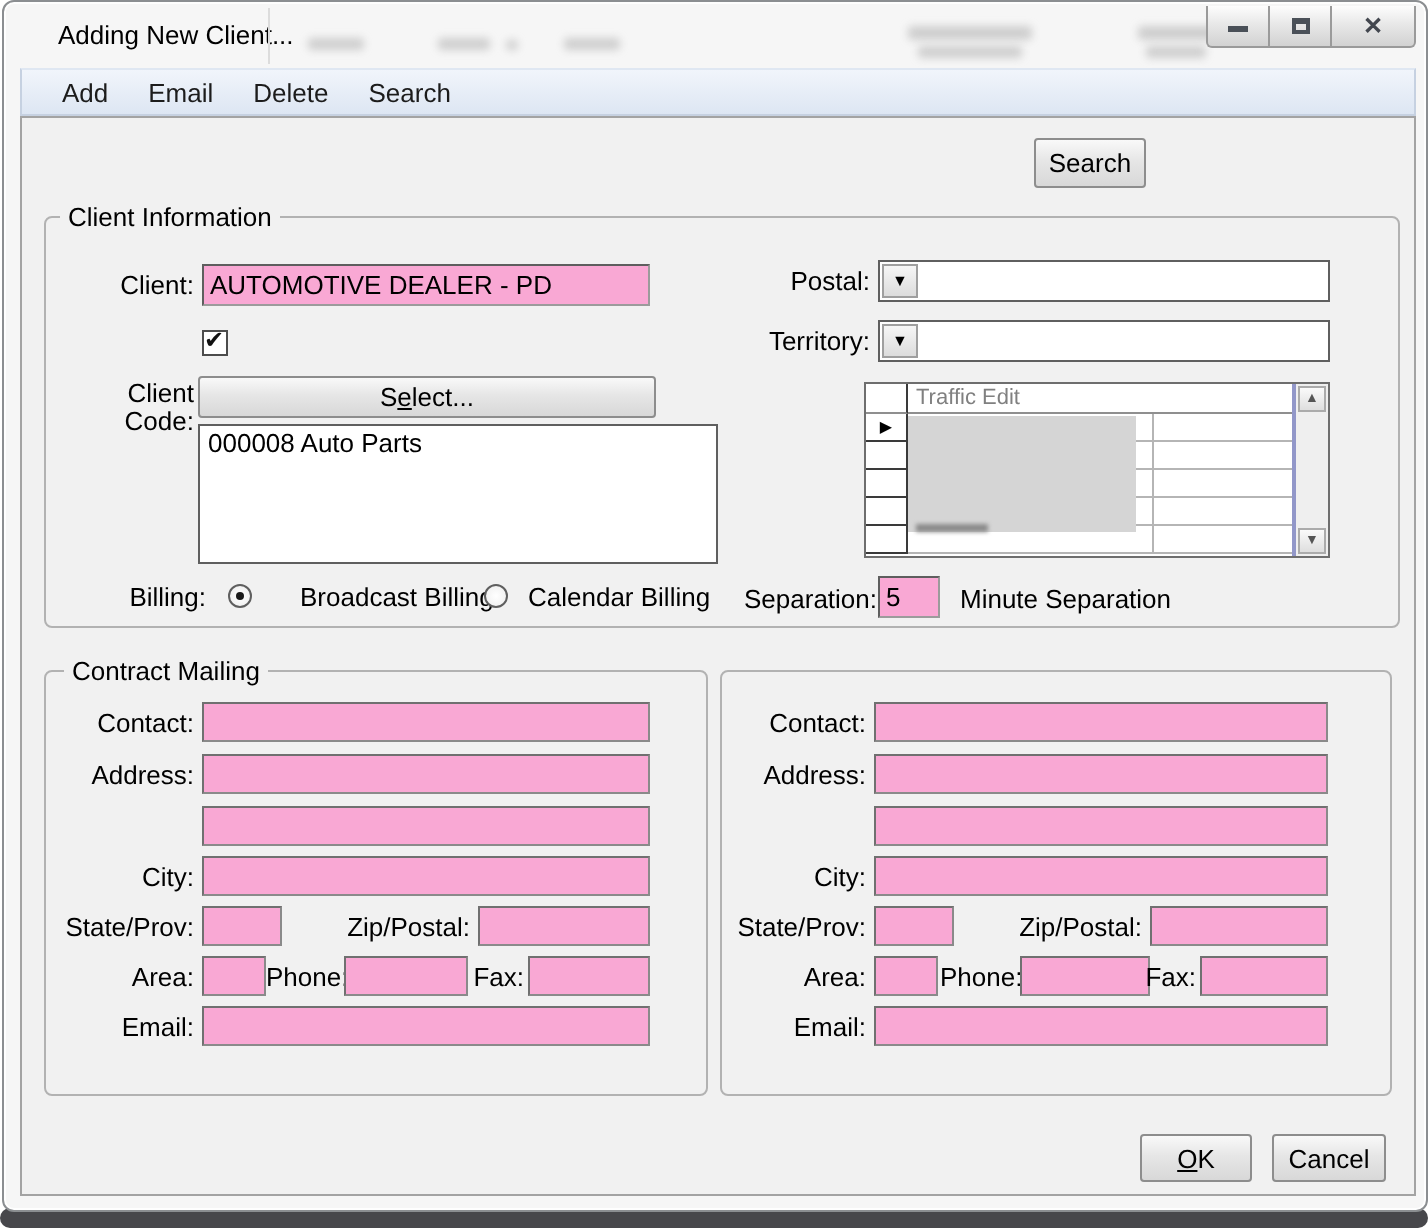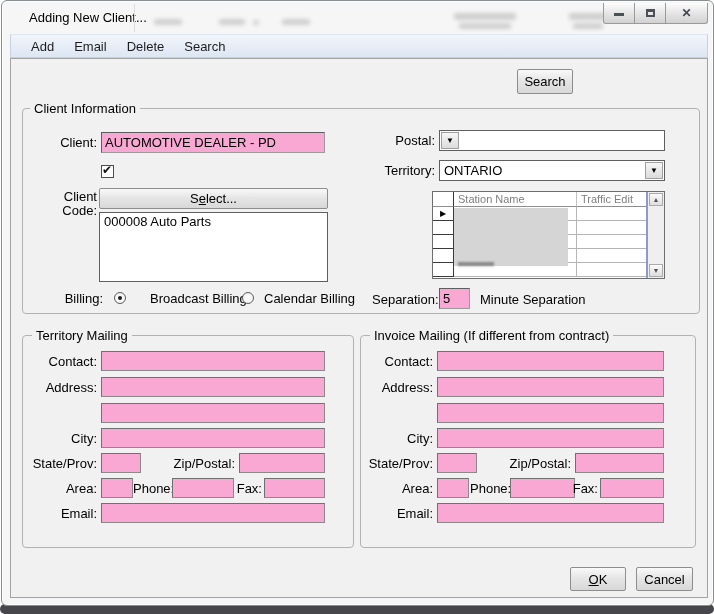--- a/index.html
+++ b/index.html
@@ -128,46 +128,44 @@
       <span class="tick">✔</span>
     </div>
 
     <span class="lbl r" style="left:40px;top:188px;width:55px;">Client</span>
     <span class="lbl r" style="left:40px;top:202px;width:55px;">Code:</span>
     <div class="btn" style="left:97px;top:187px;width:229px;height:21px;">
       <span>S</span>
         <span class="accel">e</span>
         <span>lect...</span>
     </div>
-    <div class="listbox" style="left:97px;top:211px;width:229px;height:70px;">
+    <div class="listbox" style="left:97px;top:211px;width:260px;height:70px;">
       <div class="list-item">000008 Auto Parts</div>
     </div>
 
     <span class="lbl r" style="left:46px;top:290px;width:55px;">Billing:</span>
     <div class="radio" style="left:112px;top:291px;">
         <span class="dot"></span>
       </div>
     <span class="lbl" style="left:148px;top:290px;">Broadcast Billing</span>
     <div class="radio" style="left:240px;top:291px;"></div>
     <span class="lbl" style="left:262px;top:290px;">Calendar Billing</span>
 
     <span class="lbl r" style="left:380px;top:132px;width:53px;">Postal:</span>
     <div class="combo" style="left:437px;top:129px;width:226px;">
       <span class="combo-btn">▼</span>
     </div>
     <span class="lbl r" style="left:380px;top:162px;width:53px;">Territory:</span>
     <div class="combo" style="left:437px;top:159px;width:226px;">
-      <span class="combo-val">ONTARIO</span>
       <span class="combo-btn">▼</span>
     </div>
 
     <div class="grid">
       <div class="g-head">
         <div class="g-sel g-hc sel"></div>
-        <div class="g-hc" style="width:123px;">Station Name</div>
         <div class="g-hc" style="flex:1;border-right:none;">Traffic Edit</div>
       </div>
       <div class="g-rows">
         <div class="g-row">
           <div class="g-sel">
               <span>▶</span>
             </div>
           <div class="g-c1"></div>
             <div class="g-c2"></div>
         </div>
@@ -202,21 +200,21 @@
       </div>
       <div class="g-redact"></div>
       <div class="g-remnant"></div>
     </div>
 
     <span class="lbl r" style="left:370px;top:291px;width:63px;">Separation:</span>
     <input class="inp dark" style="left: 437px; top: 287px; width: 31px;" value="5">
     <span class="lbl" style="left:478px;top:291px;">Minute Separation</span>
 
     <div class="grp" style="left:20px;top:334px;width:330px;height:211px;"></div>
-    <span class="grp-title" style="left:30px;top:327px;">Territory Mailing</span>
+    <span class="grp-title" style="left:30px;top:327px;">Contract Mailing</span>
 
     <span class="lbl r" style="left:30px;top:353px;width:65px;">Contact:</span>
     <input class="inp" style="left: 99px; top: 350px; width: 224px;" value="">
     <span class="lbl r" style="left:30px;top:379px;width:65px;">Address:</span>
     <input class="inp" style="left: 99px; top: 376px; width: 224px;" value="">
     <input class="inp" style="left: 99px; top: 402px; width: 224px;" value="">
     <span class="lbl r" style="left:30px;top:430px;width:65px;">City:</span>
     <input class="inp" style="left: 99px; top: 427px; width: 224px;" value="">
     <span class="lbl r" style="left:16px;top:455px;width:79px;">State/Prov:</span>
     <input class="inp" style="left: 99px; top: 452px; width: 40px;" value="">
@@ -225,21 +223,20 @@
     <span class="lbl r" style="left:30px;top:480px;width:65px;">Area:</span>
     <input class="inp" style="left: 99px; top: 477px; width: 32px;" value="">
     <span class="lbl r" style="left:131px;top:480px;width:36px;">Phone:</span>
     <input class="inp" style="left: 170px; top: 477px; width: 62px;" value="">
     <span class="lbl r" style="left:233px;top:480px;width:27px;">Fax:</span>
     <input class="inp" style="left: 262px; top: 477px; width: 61px;" value="">
     <span class="lbl r" style="left:30px;top:505px;width:65px;">Email:</span>
     <input class="inp" style="left: 99px; top: 502px; width: 224px;" value="">
 
     <div class="grp" style="left:358px;top:334px;width:334px;height:211px;"></div>
-    <span class="grp-title" style="left:368px;top:327px;">Invoice Mailing (If different from contract)</span>
 
     <span class="lbl r" style="left:366px;top:353px;width:65px;">Contact:</span>
     <input class="inp" style="left: 435px; top: 350px; width: 227px;" value="">
     <span class="lbl r" style="left:366px;top:379px;width:65px;">Address:</span>
     <input class="inp" style="left: 435px; top: 376px; width: 227px;" value="">
     <input class="inp" style="left: 435px; top: 402px; width: 227px;" value="">
     <span class="lbl r" style="left:366px;top:430px;width:65px;">City:</span>
     <input class="inp" style="left: 435px; top: 427px; width: 227px;" value="">
     <span class="lbl r" style="left:352px;top:455px;width:79px;">State/Prov:</span>
     <input class="inp" style="left: 435px; top: 452px; width: 40px;" value="">

